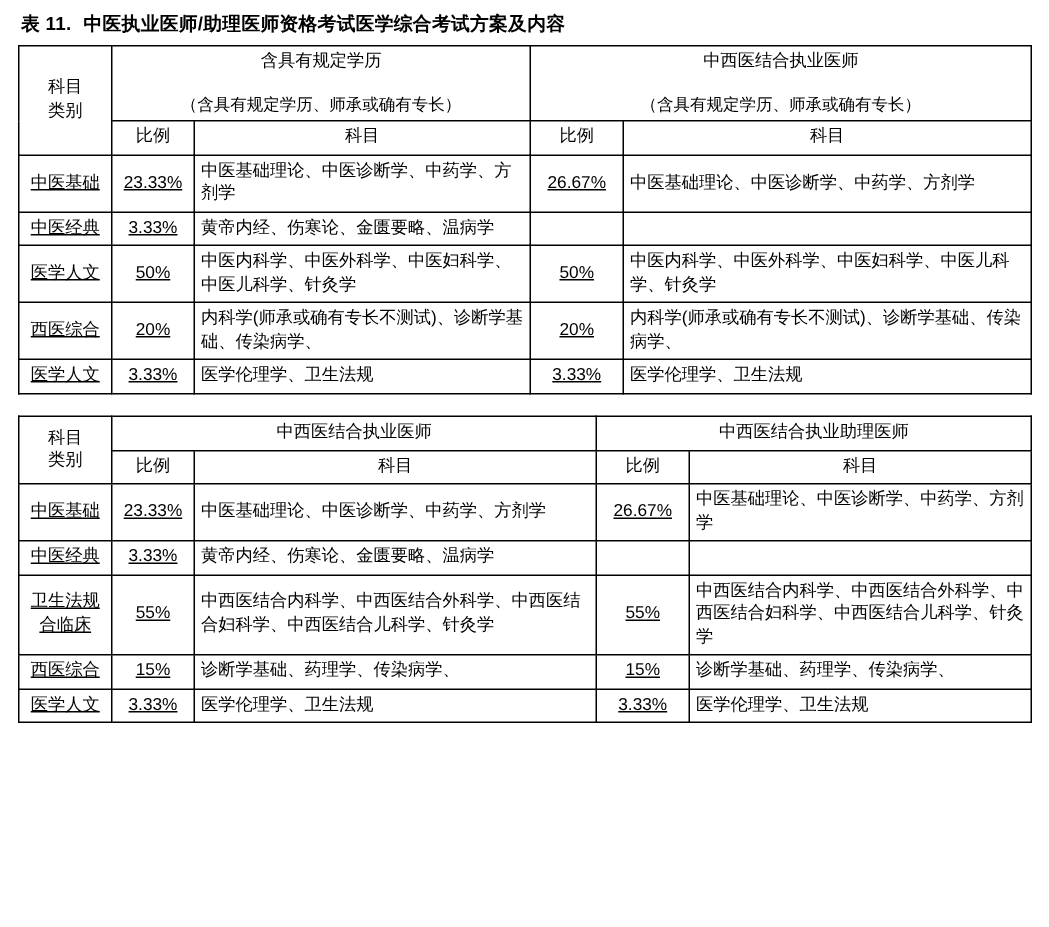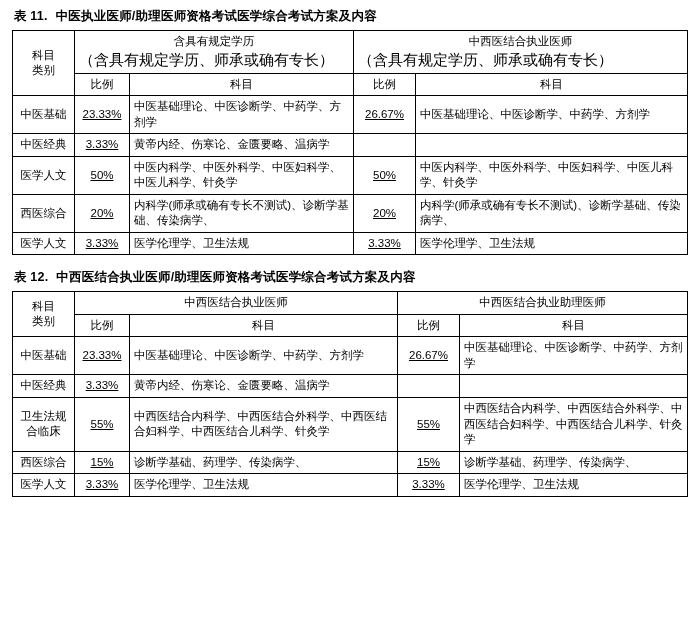--- a/index.html
+++ b/index.html
@@ -52,26 +52,28 @@
     margin-top: 36px;
   }
   .c-left {
     text-align: left;
     padding-left: 6px;
   }
   .hdr-main {
     text-align: center;
   }
   .hdr-sub {
-    text-align: left;
-    font-size: 15px;
+    text-align: center;
+    font-size: 11px;
+    margin-top: 13px;
   }
   .cat-cell {
     text-align: center;
     white-space: nowrap;
+    text-decoration: underline;
   }
   .ratio-cell {
     text-align: center;
     white-space: nowrap;
     text-decoration: underline;
   }
   .two-line {
     line-height: 1.4;
   }
   
@@ -167,23 +169,20 @@
           <td class="ratio-cell">3.33%</td>
           <td class="c-left">医学伦理学、卫生法规</td>
           <td class="ratio-cell">3.33%</td>
           <td class="c-left">医学伦理学、卫生法规</td>
         </tr>
       </tbody>
     </table>
   </div>
 
   <div class="table-block">
-    <div class="caption">
-      <span class="cap-num">表 12.</span><span>中西医结合执业医师/助理医师资格考试医学综合考试方案及内容</span>
-    </div>
     <table class="doc-table t12">
       <colgroup>
         <col class="c1">
           <col class="c2">
           <col class="c3">
           <col class="c4">
           <col class="c5">
       </colgroup>
       <tbody>
         <tr class="hdr-row">

